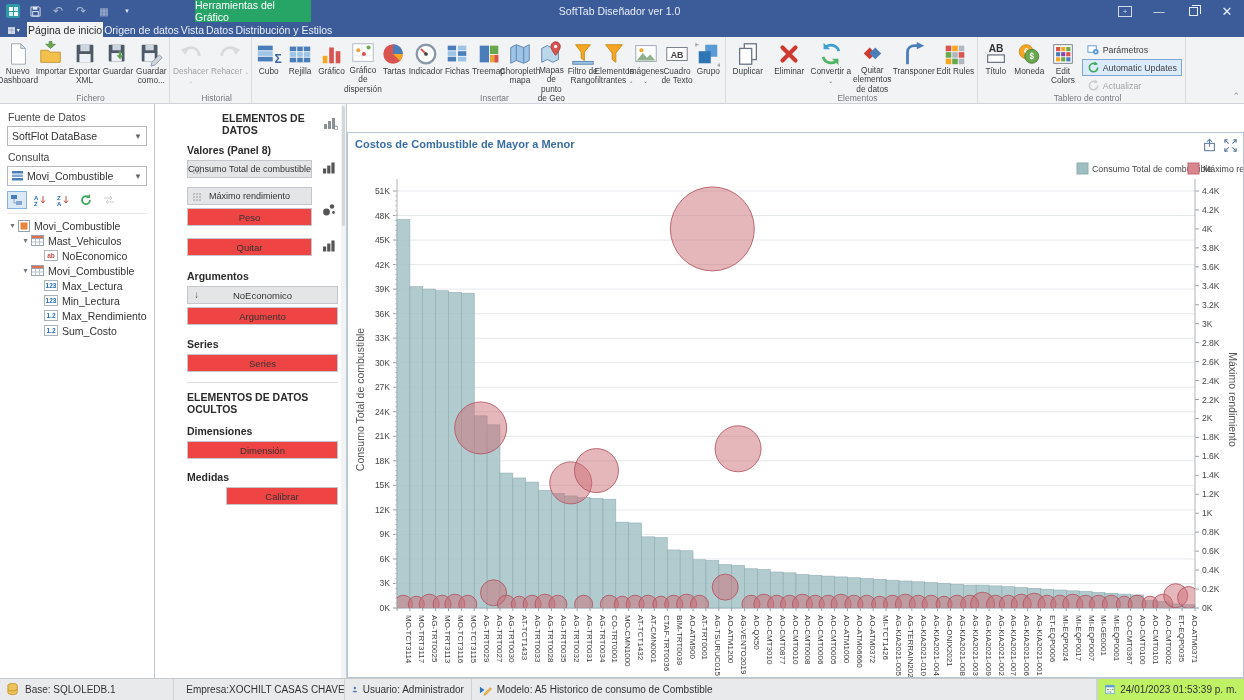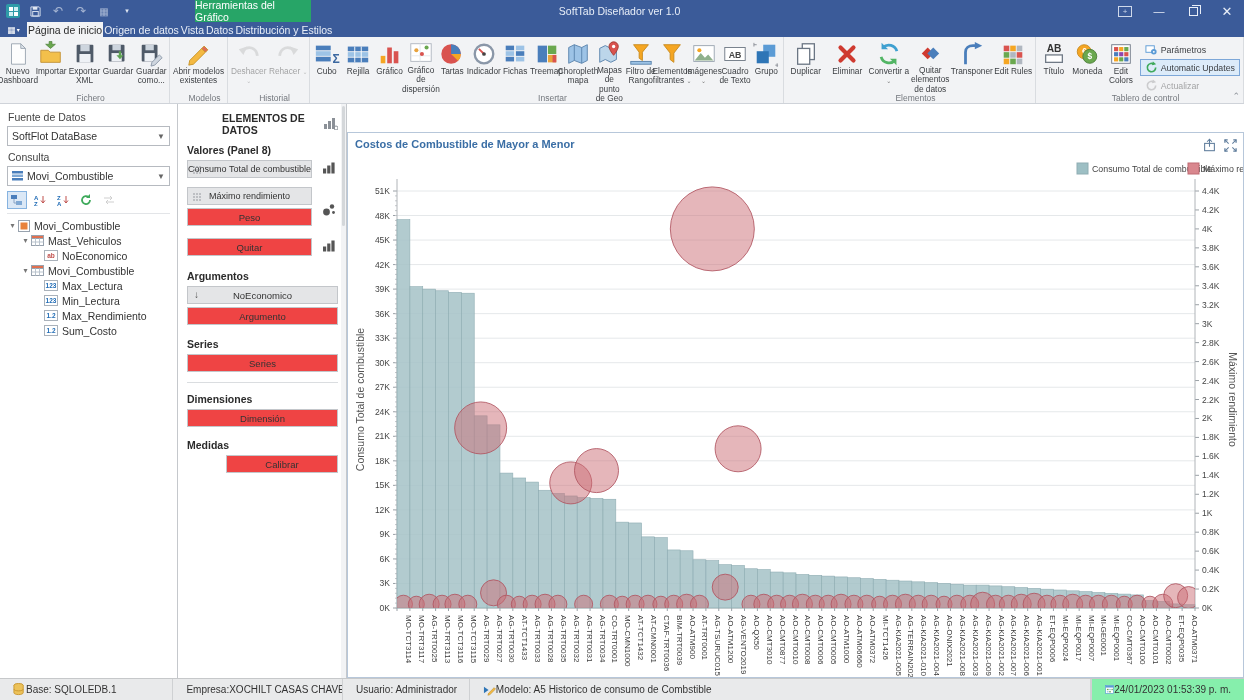--- a/index.html
+++ b/index.html
@@ -35,21 +35,21 @@
   .rbtn .ric{height:27px;display:flex;align-items:center;justify-content:center;}
   .rbtn .lbl{font-size:8.3px;line-height:1.12;text-align:center;color:#3b3e42;overflow:visible;white-space:normal;}
   .rbtn.disabled{opacity:.45;filter:grayscale(.9);}
   .stackcol{display:flex;flex-direction:column;justify-content:flex-start;gap:1px;padding:2px 2px;}
   .sbtn{display:flex;align-items:center;gap:3px;font-size:8.8px;color:#3b3e42;padding:1px 4px;border:1px solid transparent;white-space:nowrap;}
   .sbtn.hl{background:#dcebf9;border-color:#7da7d8;}
   .sbtn.disabled{opacity:.45;filter:grayscale(.9);}
   .ribbon-collapse{position:absolute;right:4px;bottom:2px;color:#8b9097;font-size:9px;}
 
   
-  .dspanel{position:absolute;left:0;top:104px;width:178px;height:574px;background:#fff;border-right:1px solid #c5c8cc;padding:5px 7px;font-size:10.5px;}
+  .dspanel{position:absolute;left:0;top:104px;width:155px;height:574px;background:#fff;border-right:1px solid #c5c8cc;padding:5px 7px;font-size:10.5px;}
   .dspanel .plabel{color:#444;margin:2px 0 3px 1px;}
   .ddl{height:20px;border:1px solid #b6bac0;background:#fff;display:flex;align-items:center;padding:0 4px;margin-bottom:5px;}
   .ddl .val{flex:1;white-space:nowrap;overflow:hidden;}
   .ddl .caret{color:#666;font-size:8px;}
   .dstools{display:flex;align-items:center;gap:3px;margin:4px 0 4px 0;padding-bottom:4px;border-bottom:1px solid #e3e5e8;}
   .dtool{width:20px;height:18px;display:flex;align-items:center;justify-content:center;border:1px solid transparent;}
   .dtool.sel{background:#dbe8f6;border-color:#86b3e0;}
   .dtool.disabled{opacity:.4;filter:grayscale(1);}
   .tree{margin-top:2px;}
   .trow{display:flex;align-items:center;height:15px;white-space:nowrap;}
@@ -79,22 +79,22 @@
   .logo-main{position:absolute;left:348px;top:-2px;font-size:25px;font-weight:800;letter-spacing:-1px;color:#111;font-family:"Liberation Sans",sans-serif;}
   .logo-sub{position:absolute;left:336px;top:21px;font-size:8px;font-family:"DejaVu Sans Mono",monospace;color:#111;letter-spacing:0;}
   .company{position:absolute;left:444px;top:8px;font-size:11px;color:#222;letter-spacing:.4px;}
   .strip-export{position:absolute;right:9px;top:5px;}
 
   .chartpanel{position:absolute;left:0;top:28px;width:897px;height:546px;background:#fff;border:1px solid #b7c7da;}
   .cp-title{position:absolute;left:7px;top:5px;font-size:11px;font-weight:bold;color:#3a6ea5;}
   .cp-icons{position:absolute;right:6px;top:5px;display:flex;gap:8px;align-items:center;color:#5f7d9c;}
 
   .statusbar{position:absolute;left:0;top:678px;width:1244px;height:22px;background:#e9eaeb;border-top:1px solid #c6c8ca;display:flex;align-items:stretch;font-size:10px;color:#333;}
-  .sseg{display:flex;align-items:center;padding:0 13px;border-right:1px solid #cfd1d3;white-space:nowrap;overflow:hidden;}
-  .sseg.right{margin-left:auto;border-left:1px solid #cfd1d3;border-right:none;background:#86efac;}
+  .sseg{display:flex;align-items:center;gap:5px;padding:0 7px;border-right:1px solid #cfd1d3;white-space:nowrap;overflow:hidden;}
+  .sseg.right{margin-left:auto;border-left:1px solid #cfd1d3;border-right:none;background:#bef264;}
   text{font-family:"Liberation Sans",sans-serif;}
 </style>
 </head>
 <body>
 
 <div class="app">
 
   <div class="titlebar">
     <div class="qat">
       <span class="appicon">
@@ -193,34 +193,20 @@
                 <rect x="4" y="4" width="17" height="18" rx="1" fill="#4f5a68"></rect>
                 <rect x="8" y="4" width="9" height="6" fill="#cdd5de"></rect>
                 <rect x="7" y="13" width="11" height="9" fill="#eef1f5"></rect>
                 <path d="M15 25l8-8 3 3-8 8-4 1z" fill="#cfd6df" stroke="#8a97a8" transform="translate(0,-2)"></path>
               </svg>
             </span>
             <span class="lbl">Guardar como...</span>
           </div>
         </div>
         <div class="rgroup-label">Fichero</div>
-      </div>
-      <div class="rgroup" style="width: 58px;">
-        <div class="rbtns">
-          <div class="rbtn">
-            <span class="ric">
-              <svg width="26" height="26" viewBox="0 0 28 28">
-                <path d="M4 21L17 8l4 4L8 25l-5 1z" fill="#f4b942" stroke="#c79326"></path>
-                <path d="M17 8l4 4 2.5-2.5-4-4z" fill="#e06a5a" stroke="#c79326"></path>
-              </svg>
-            </span>
-            <span class="lbl">Abrir modelos existentes</span>
-          </div>
-        </div>
-        <div class="rgroup-label">Modelos</div>
       </div>
       <div class="rgroup" style="width: 82px;">
         <div class="rbtns">
           <div class="rbtn disabled">
             <span class="ric">
               <svg width="26" height="26" viewBox="0 0 28 28">
                 <path d="M7 11c6-7 15-4 16 5" fill="none" stroke="#b9bdc2" stroke-width="3"></path>
                 <path d="M3 9l9-3-4 9z" fill="#b9bdc2"></path>
               </svg>
             </span>
@@ -732,20 +718,21 @@
     </div>
 
     <div class="seclabel" style="margin-top:13px;">Series</div>
     <div class="chiprow" style="padding-right:0;">
       <div class="chip">
         <span>Series</span>
       </div>
     </div>
 
     <div class="dividerh"></div>
+    <div class="seclabel">ELEMENTOS DE DATOS OCULTOS</div>
 
     <div class="seclabel" style="margin-top:10px;">Dimensiones</div>
     <div class="chiprow" style="padding-right:0;">
       <div class="chip">
         <span>Dimensión</span>
       </div>
     </div>
 
     <div class="seclabel" style="margin-top:12px;">Medidas</div>
     <div class="chiprow" style="padding-right:0;padding-left:39px;">

